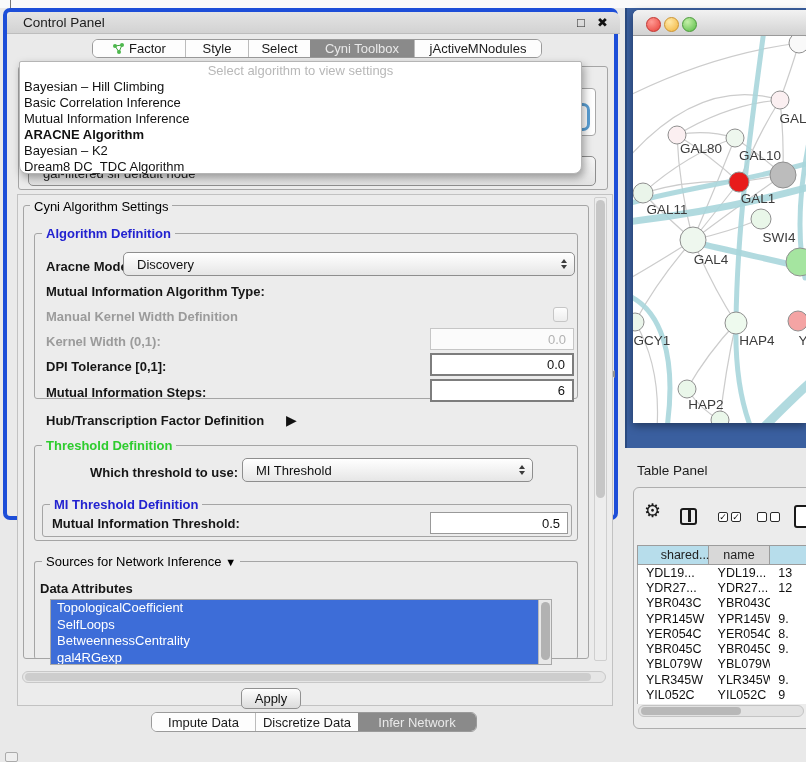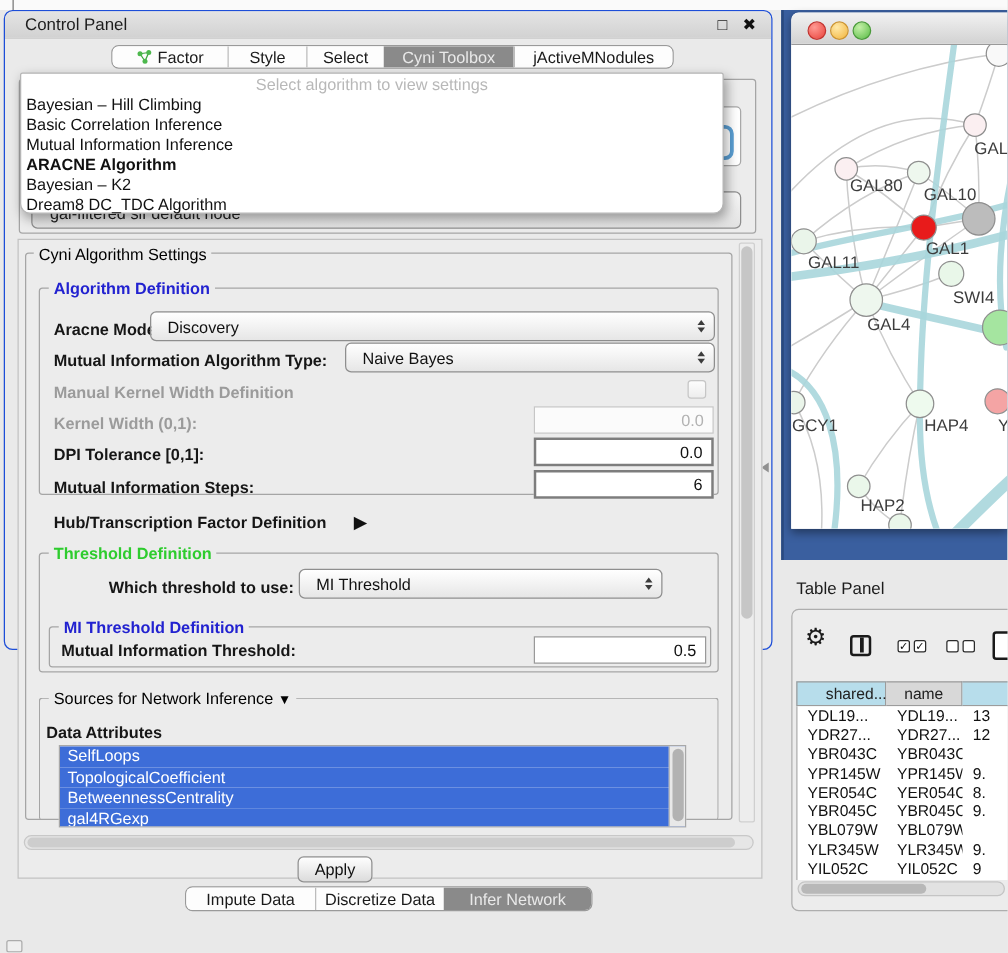--- a/index.html
+++ b/index.html
@@ -31,21 +31,21 @@
   .hcell{display:flex;align-items:center;justify-content:center;font-size:12.5px;color:#222;border:1px solid #9c9c9c;border-left:none;box-sizing:border-box}
   .ckbx{width:10px;height:10px;border:1.5px solid #2a2a2a;border-radius:2px;display:inline-flex;align-items:center;justify-content:center;font-size:9px;color:#111;background:#fff;box-sizing:border-box}
   .tl{border-radius:50%;width:13px;height:13px;position:absolute;top:7px}
 </style>
 </head>
 <body>
 
 <div class="abs" style="left:0;top:0;width:806px;height:8px;background:#fafafa"></div>
 <div class="abs" style="left:10px;top:0;width:1px;height:8px;background:#777"></div>
 
-<div class="abs" style="left:3px;top:8px;width:615px;height:512px;border:1px solid #1d4ed8;border-radius:7px;background:#eaeaea">
+<div class="abs" style="left:3px;top:8px;width:615px;height:512px;border:4px solid #1d4ed8;border-radius:7px;background:#eaeaea">
 
   <div class="abs" style="left:0;top:0;width:613px;height:22px;background:linear-gradient(#e4e4e4,#d2d2d2);border-bottom:1px solid #bdbdbd;border-radius:7px 7px 0 0">
     <span class="abs" style="left:16px;top:3px;font-size:13.5px;color:#1c1c1c">Control Panel</span>
     <span class="abs" style="left:570px;top:3px;font-size:13px;color:#222">□</span>
     <span class="abs" style="left:590px;top:3px;font-size:13px;color:#111">✖</span>
   </div>
 
   <div class="abs segwrap" id="top-tabs" style="left:85px;top:27px;height:19px">
       <div class="seg" style="width: 92px;">
         <svg width="13" height="13" viewBox="0 0 13 13">
@@ -106,27 +106,20 @@
     <span class="abs lbl" style="left:28px;top:64px">Aracne Mode:</span>
     <div class="abs combo" style="left:105px;top:57px;width:452px;height:24px">
       <span>Discovery</span>
       <span class="spin">
           <i class="up"></i>
           <i class="dn"></i>
         </span>
     </div>
 
     <span class="abs lbl" style="left:28px;top:89px">Mutual Information Algorithm Type:</span>
-    <div class="abs combo" style="left:261px;top:82px;width:296px;height:24px">
-      <span>Naive Bayes</span>
-      <span class="spin">
-          <i class="up"></i>
-          <i class="dn"></i>
-        </span>
-    </div>
 
     <span class="abs lbl dis" style="left:28px;top:114px">Manual Kernel Width Definition</span>
     <div class="abs" style="left:535px;top:112px;width:15px;height:15px;border:1px solid #c6c6c6;border-radius:3px;background:linear-gradient(#fdfdfd,#ededed)"></div>
 
     <span class="abs lbl dis" style="left:28px;top:139px">Kernel Width (0,1):</span>
     <div class="abs field" style="left:412px;top:133px;width:144px;height:22px;background:#fbfbfb;border:1px solid #c6c6c6;color:#b2b2b2">
       <span>0.0</span>
     </div>
 
     <span class="abs lbl" style="left:28px;top:164px">DPI Tolerance [0,1]:</span>
@@ -162,22 +155,22 @@
     </div>
 
     <span class="gtitle" style="left:24px;top:359px;font-weight:normal">
       <span>Sources for Network Inference</span>
       <span style="font-size:11px">▼</span>
     </span>
     <div class="abs gbox" style="left:16px;top:366px;width:544px;height:98px;border-bottom:none"></div>
     <span class="abs lbl" style="left:22px;top:386px">Data Attributes</span>
 
     <div class="abs" id="attr-list" style="left:32px;top:404px;width:502px;height:66px;background:#fff;border:1px solid #a8a8a8;overflow:hidden">
+        <div class="aitem">TopologicalCoefficient</div>
         <div class="aitem">SelfLoops</div>
-        <div class="aitem">TopologicalCoefficient</div>
         <div class="aitem">BetweennessCentrality</div>
         <div class="aitem">gal4RGexp</div>
       </div>
     <div class="abs" style="left:520px;top:405px;width:13px;height:64px;background:#e8e8e8;border-left:1px solid #bbb">
       <div class="abs" style="left:1.5px;top:2px;width:9px;height:58px;background:#b2b2b2;border-radius:5px"></div>
     </div>
 
     <div class="abs" style="left:4px;top:476px;width:584px;height:12px;background:#e6e6e6;border:1px solid #c8c8c8;border-radius:6px">
       <div class="abs" style="left:2px;top:1px;width:566px;height:8px;background:#cdcdcd;border-radius:4px"></div>
     </div>

